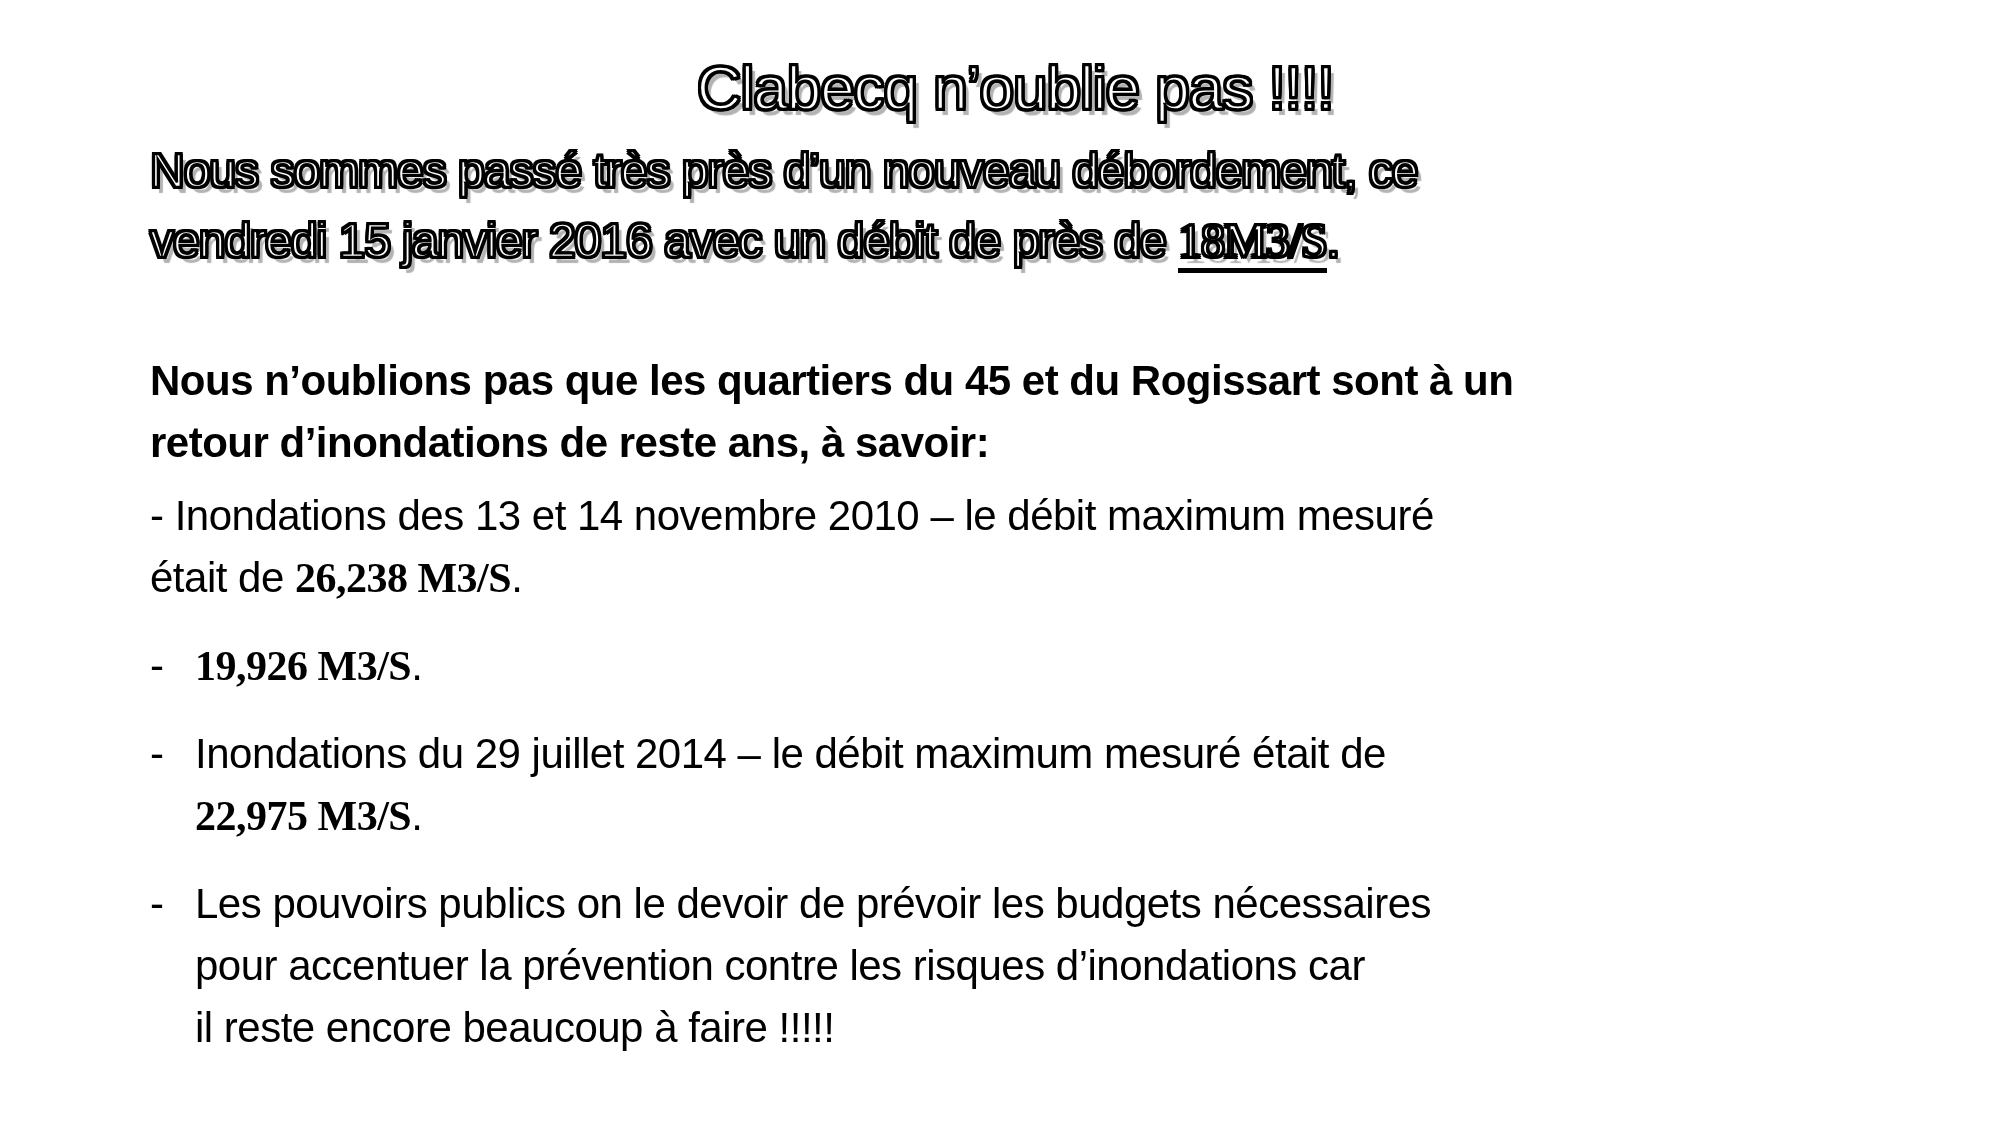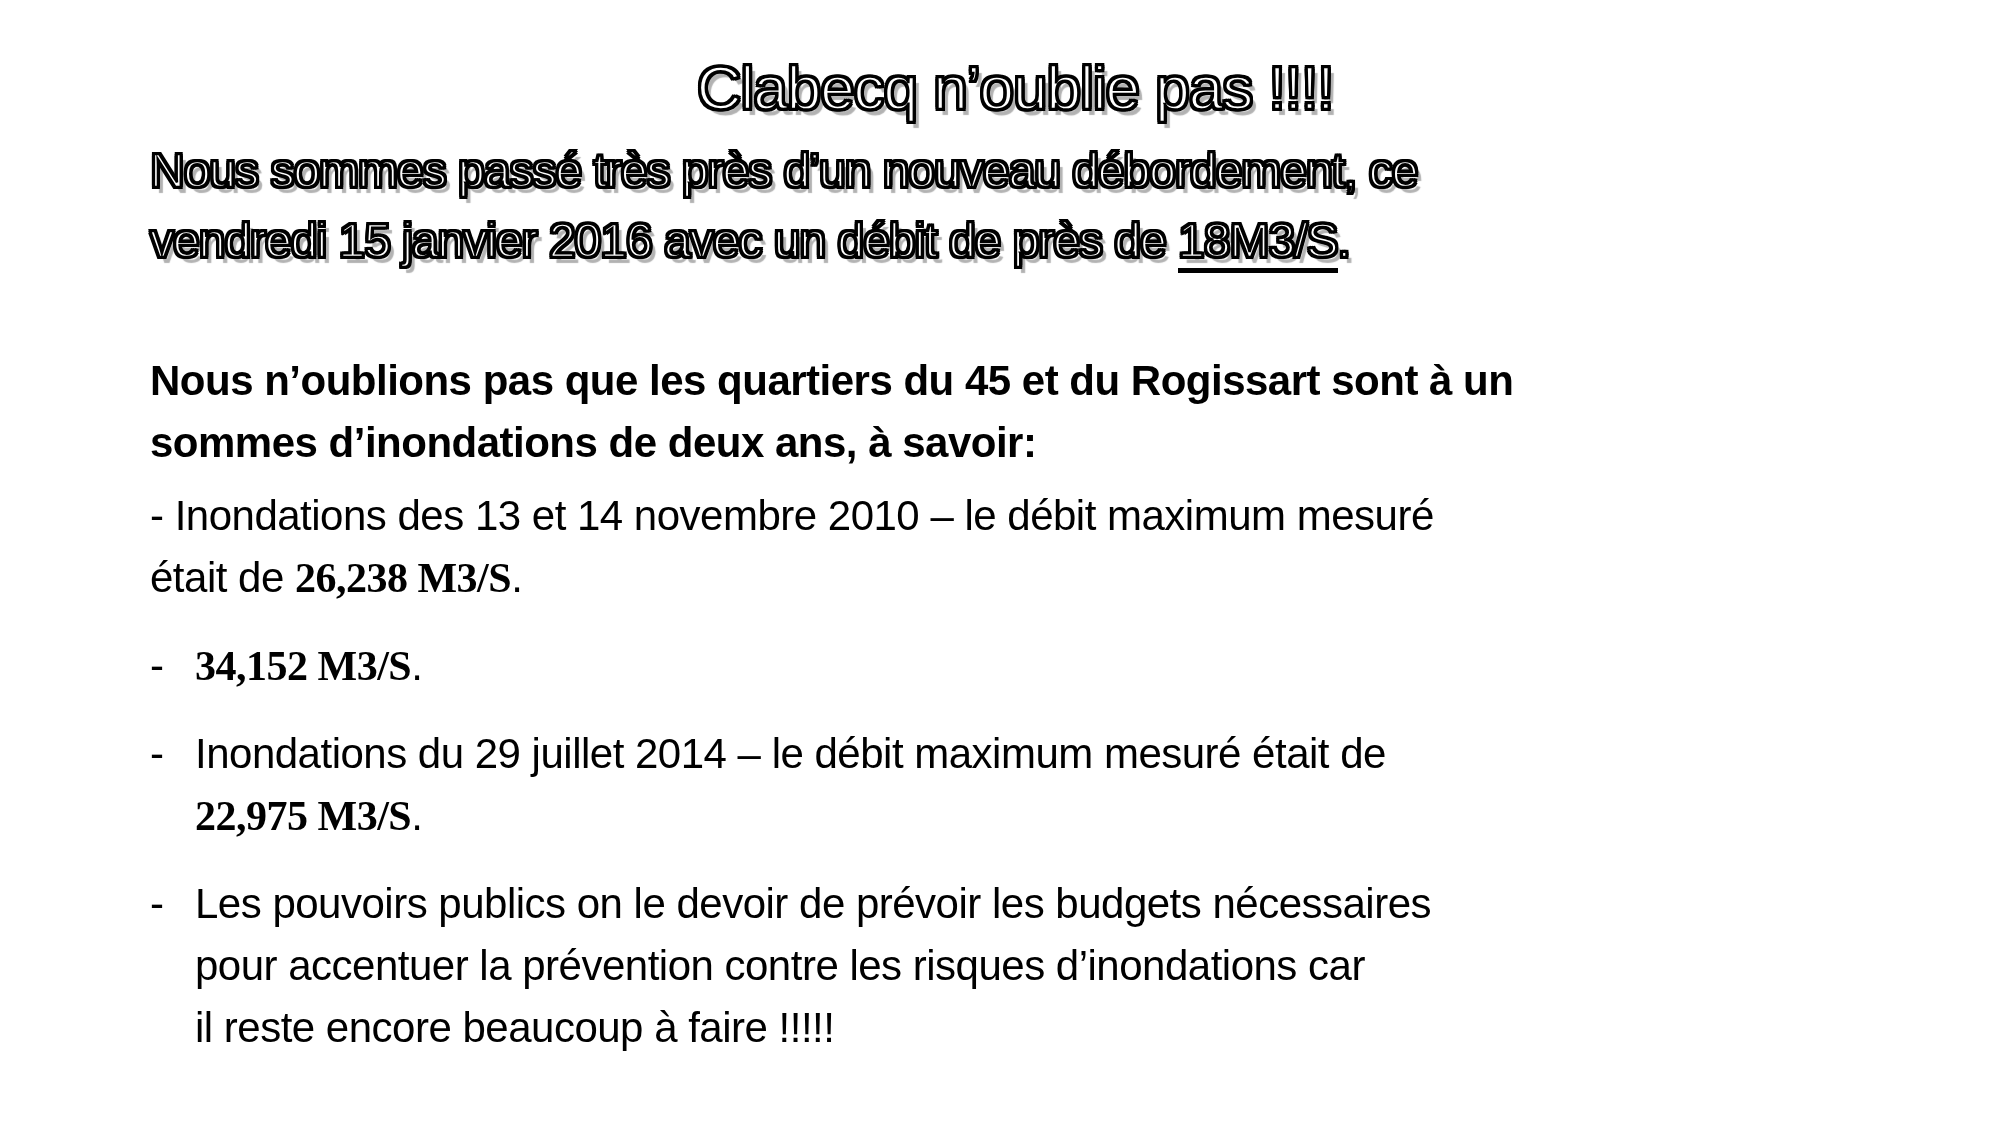--- a/index.html
+++ b/index.html
@@ -43,20 +43,21 @@
     margin-bottom: 8px;
   }
   .subtitle-line {
     font-size: 48px;
     line-height: 70px;
     white-space: nowrap;
   }
   .underline-black {
     border-bottom: 5px solid #000000;
     padding-bottom: 1px;
+    font-family: Liberation Serif, serif;
   }
   .body-block {
     margin-top: 74px;
     font-size: 42px;
     line-height: 62px;
     letter-spacing: -0.5px;
   }
   .intro {
     font-weight: bold;
   }
@@ -93,32 +94,32 @@
     <div class="title-line outline-text">Clabecq n’oublie pas !!!!</div>
 
     <div class="subtitle-line outline-text">Nous sommes passé très près d’un nouveau débordement, ce</div>
 
     <div class="subtitle-line outline-text"><span>vendredi 15 janvier 2016 avec un débit de près de </span><span class="underline-black">18M3/S</span><span>.</span></div>
 
     <div class="body-block">
 
       <div class="intro">
         <div class="text-line">Nous n’oublions pas que les quartiers du 45 et du Rogissart sont à un</div>
-        <div class="text-line">sommes d’inondations de deux ans, à savoir:</div>
+        <div class="text-line">retour d’inondations de reste ans, à savoir:</div>
       </div>
 
       <div class="item-plain">
         <div class="text-line">- Inondations des 13 et 14 novembre 2010 – le débit maximum mesuré</div>
         <div class="text-line"><span>était de </span><span class="bold-value">26,238 M3/S</span><span>.</span></div>
       </div>
 
       <div class="bullet">
         <div class="marker">-</div>
         <div class="content">
-          <div class="text-line"><span class="bold-value">34,152 M3/S</span><span>.</span></div>
+          <div class="text-line"><span class="bold-value">19,926 M3/S</span><span>.</span></div>
         </div>
       </div>
 
       <div class="bullet">
         <div class="marker">-</div>
         <div class="content">
           <div class="text-line">Inondations du 29 juillet 2014 – le débit maximum mesuré était de</div>
           <div class="text-line"><span class="bold-value">22,975 M3/S</span><span>.</span></div>
         </div>
       </div>

